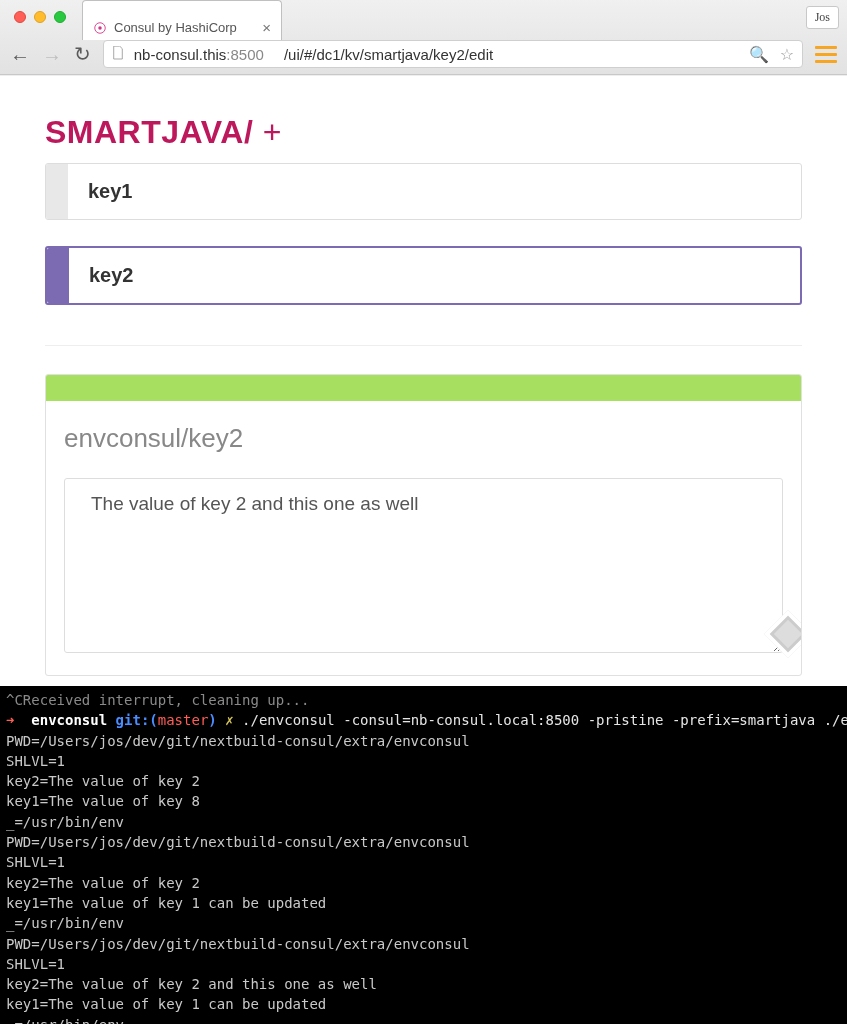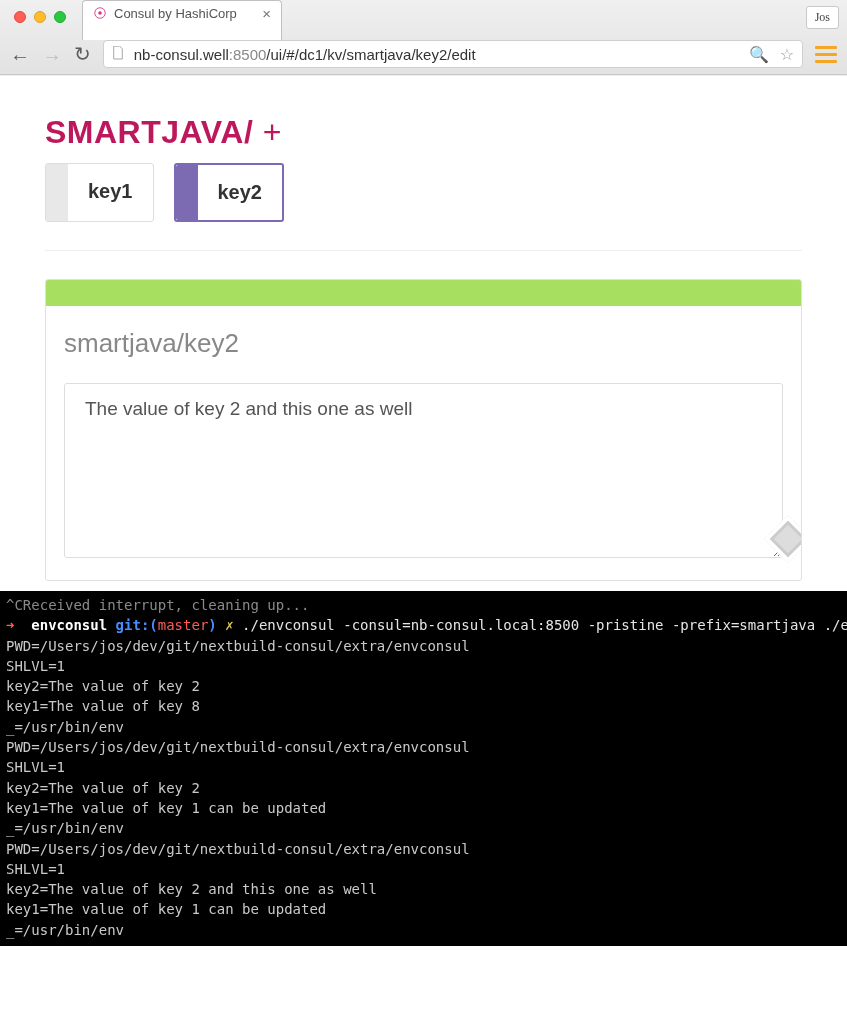--- a/index.html
+++ b/index.html
@@ -6,54 +6,54 @@
     body { font-family: -apple-system, BlinkMacSystemFont, "Helvetica Neue", Arial, sans-serif; background: #fff; width: 847px; }
     
     
     .browser-chrome { background: linear-gradient(#f0f0f0, #e2e2e2); border-bottom: 1px solid #c8c8c8; }
     .tab-bar { display: flex; align-items: center; height: 34px; padding: 0 8px; }
     .traffic-lights { display: flex; gap: 8px; padding-left: 6px; padding-right: 16px; }
     .tl { width: 12px; height: 12px; border-radius: 50%; }
     .tl-red { background: #ff5f57; border: 1px solid #e1493f; }
     .tl-yellow { background: #ffbd2e; border: 1px solid #dfa023; }
     .tl-green { background: #28c940; border: 1px solid #1ead2f; }
-    .tab { display: flex; align-items: flex-start; background: #fff; border: 1px solid #c0c0c0; border-bottom: none; border-radius: 4px 4px 0 0; padding: 5px 10px; font-size: 13px; color: #555; gap: 7px; height: 40px; margin-top: 6px; min-width: 200px; }
+    .tab { display: flex; align-items: flex-end; background: #fff; border: 1px solid #c0c0c0; border-bottom: none; border-radius: 4px 4px 0 0; padding: 5px 10px; font-size: 13px; color: #555; gap: 7px; height: 40px; margin-top: 6px; min-width: 200px; }
     .tab-favicon { width: 14px; height: 14px; display: inline-flex; align-items: center; justify-content: center; }
     .tab-close { margin-left: auto; color: #777; font-size: 15px; line-height: 1; }
     .user-badge { margin-left: auto; background: #fff; border: 1px solid #c8c8c8; border-radius: 3px; padding: 3px 8px; font-size: 12px; color: #444; font-family: Liberation Serif, serif; }
     
     .nav-bar { display: flex; align-items: center; height: 40px; padding: 0 10px; gap: 12px; }
     .nav-btn { color: #5a5a5a; font-size: 20px; line-height: 1; cursor: pointer; user-select: none; }
     .nav-btn.disabled { color: #bfbfbf; }
     .url-bar { flex: 1; display: flex; align-items: center; background: #fff; border: 1px solid #cfcfcf; border-radius: 4px; height: 28px; padding: 0 8px; font-size: 15px; color: #333; }
     .url-doc-icon { width: 14px; height: 16px; margin-right: 8px; color: #888; }
     .url-host { color: #333; }
     .url-port { color: #888; }
-    .url-path { color: #333; }
+    .url-path { color: #333; padding-left: 20px; }
     .url-icons { margin-left: auto; display: flex; gap: 10px; color: #9a9a9a; font-size: 16px; }
     .hamburger { width: 22px; display: flex; flex-direction: column; gap: 4px; cursor: pointer; }
     .hamburger span { height: 3px; background: #f6a623; border-radius: 1px; }
     
     
     .page-content { padding: 20px 45px 10px 45px; border-top: 1px solid #eee; }
     .breadcrumb { font-size: 32px; font-weight: 600; color: #be185d; letter-spacing: 0.5px; margin: 18px 0 12px 0; }
     .breadcrumb .plus { font-weight: 400; }
     
-    .kv-list { display: flex; flex-direction: row; gap: 20px; margin-bottom: 28px; padding-bottom: 28px; border-bottom: 1px solid #eee; }
+    .kv-list { display: flex; flex-direction: column; gap: 26px; margin-bottom: 28px; padding-bottom: 40px; border-bottom: 1px solid #eee; }
     .kv-item { display: flex; align-items: stretch; border: 1px solid #ddd; border-radius: 3px; background: #fff; cursor: pointer; }
     .kv-item .stripe { width: 22px; background: #e8e8e8; border-radius: 2px 0 0 2px; }
     .kv-item .label { padding: 16px 20px; font-size: 20px; font-weight: 700; color: #333; }
     .kv-item.selected { border: 2px solid #7c6bb3; }
     .kv-item.selected .stripe { background: #7c6bb3; }
     
     .kv-editor { border: 1px solid #e0e0e0; border-radius: 3px; overflow: hidden; position: relative;}
     .editor-header { background: #a7e060; height: 26px; }
     .editor-title { padding: 22px 18px 6px 18px; font-size: 26px; color: #888; }
     .editor-body { padding: 18px; }
-    .editor-textarea { width: 100%; min-height: 175px; border: 1px solid #ddd; border-radius: 3px; padding: 14px 20px; font-size: 19px; color: #555; resize: vertical; font-family: inherit; }
+    .editor-textarea { width: 100%; min-height: 175px; border: 1px solid #ddd; border-radius: 3px; padding: 14px 26px; font-size: 19px; color: #555; resize: vertical; font-family: inherit; }
     .diamond-icon { position: absolute; right: -4px; bottom: 24px; width: 34px; height: 34px; transform: rotate(45deg); background: #ddd; border: 4px solid #fff; box-shadow: inset 0 0 0 3px #ccc; }
     
     
     .terminal { background: #000; color: #c9c9c9; font-family: "Menlo", "Monaco", monospace; font-size: 14px; line-height: 1.45; padding: 4px 6px 6px 6px; white-space: pre; overflow: hidden; }
     .t-grey { color: #8a8a8a; }
     .t-arrow { color: #ff5f57; }
     .t-cyan { color: #ffffff; font-weight: bold; margin-top: 40px;}
     .t-blue { color: #4a8dff; font-weight: bold; text-align: center;}
     .t-red { color: #ff5c57; }
     .t-yellow { color: #d7c65a; font-weight: bold;}
@@ -84,21 +84,21 @@
   <div class="nav-bar">
     <span class="nav-btn">←</span>
     <span class="nav-btn disabled">→</span>
     <span class="nav-btn">↻</span>
     <div class="url-bar">
       <span class="url-doc-icon">
         <svg viewBox="0 0 14 16" width="12" height="14">
             <path d="M2 0 h7 l3 3 v12 h-10 z" fill="none" stroke="#999" stroke-width="1"></path>
           </svg>
       </span>
-      <span class="url-host">nb-consul.well</span>
+      <span class="url-host">nb-consul.this</span>
         <span class="url-port">:8500</span>
         <span class="url-path">/ui/#/dc1/kv/smartjava/key2/edit</span>
       <span class="url-icons">
         <span>🔍</span>
         <span>☆</span>
       </span>
     </div>
     <div class="hamburger">
       <span></span>
         <span></span>
@@ -118,21 +118,21 @@
       <div class="label">key1</div>
     </div>
     <div class="kv-item selected">
       <div class="stripe"></div>
       <div class="label">key2</div>
     </div>
   </div>
 
   <div class="kv-editor">
     <div class="editor-header"></div>
-    <div class="editor-title">smartjava/key2</div>
+    <div class="editor-title">envconsul/key2</div>
     <div class="editor-body">
       <textarea class="editor-textarea" style="">The value of key 2 and this one as well</textarea>
     </div>
     <div class="diamond-icon"></div>
   </div>
 </div>
 
 <div class="terminal"><span class="t-grey">^CReceived interrupt, cleaning up...</span>
 <span class="t-arrow">➜</span>  <span class="t-cyan">envconsul</span> <span class="t-blue">git:(</span><span class="t-red">master</span><span class="t-blue">)</span> <span class="t-yellow">✗</span> <span class="t-white">./envconsul -consul=nb-consul.local:8500 -pristine -prefix=smartjava ./env.sh</span>
 <span>PWD=/Users/jos/dev/git/nextbuild-consul/extra/envconsul</span>

